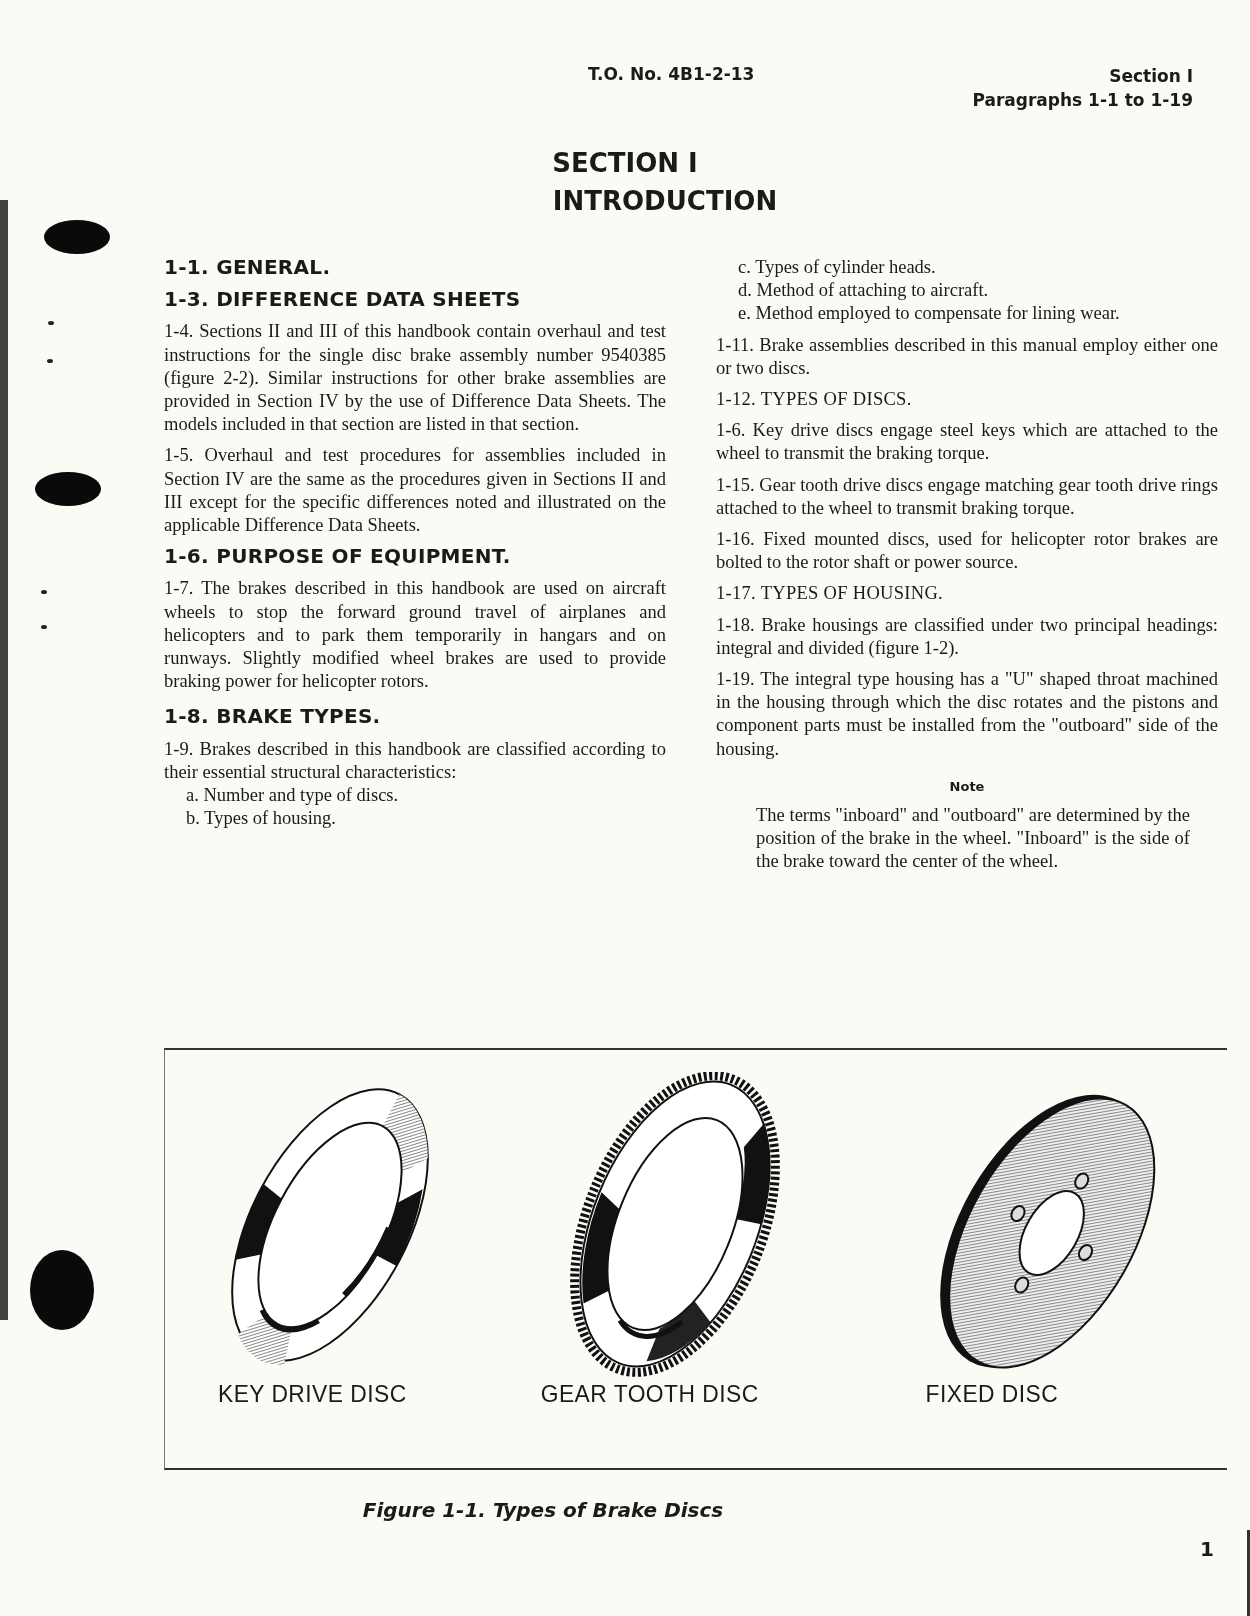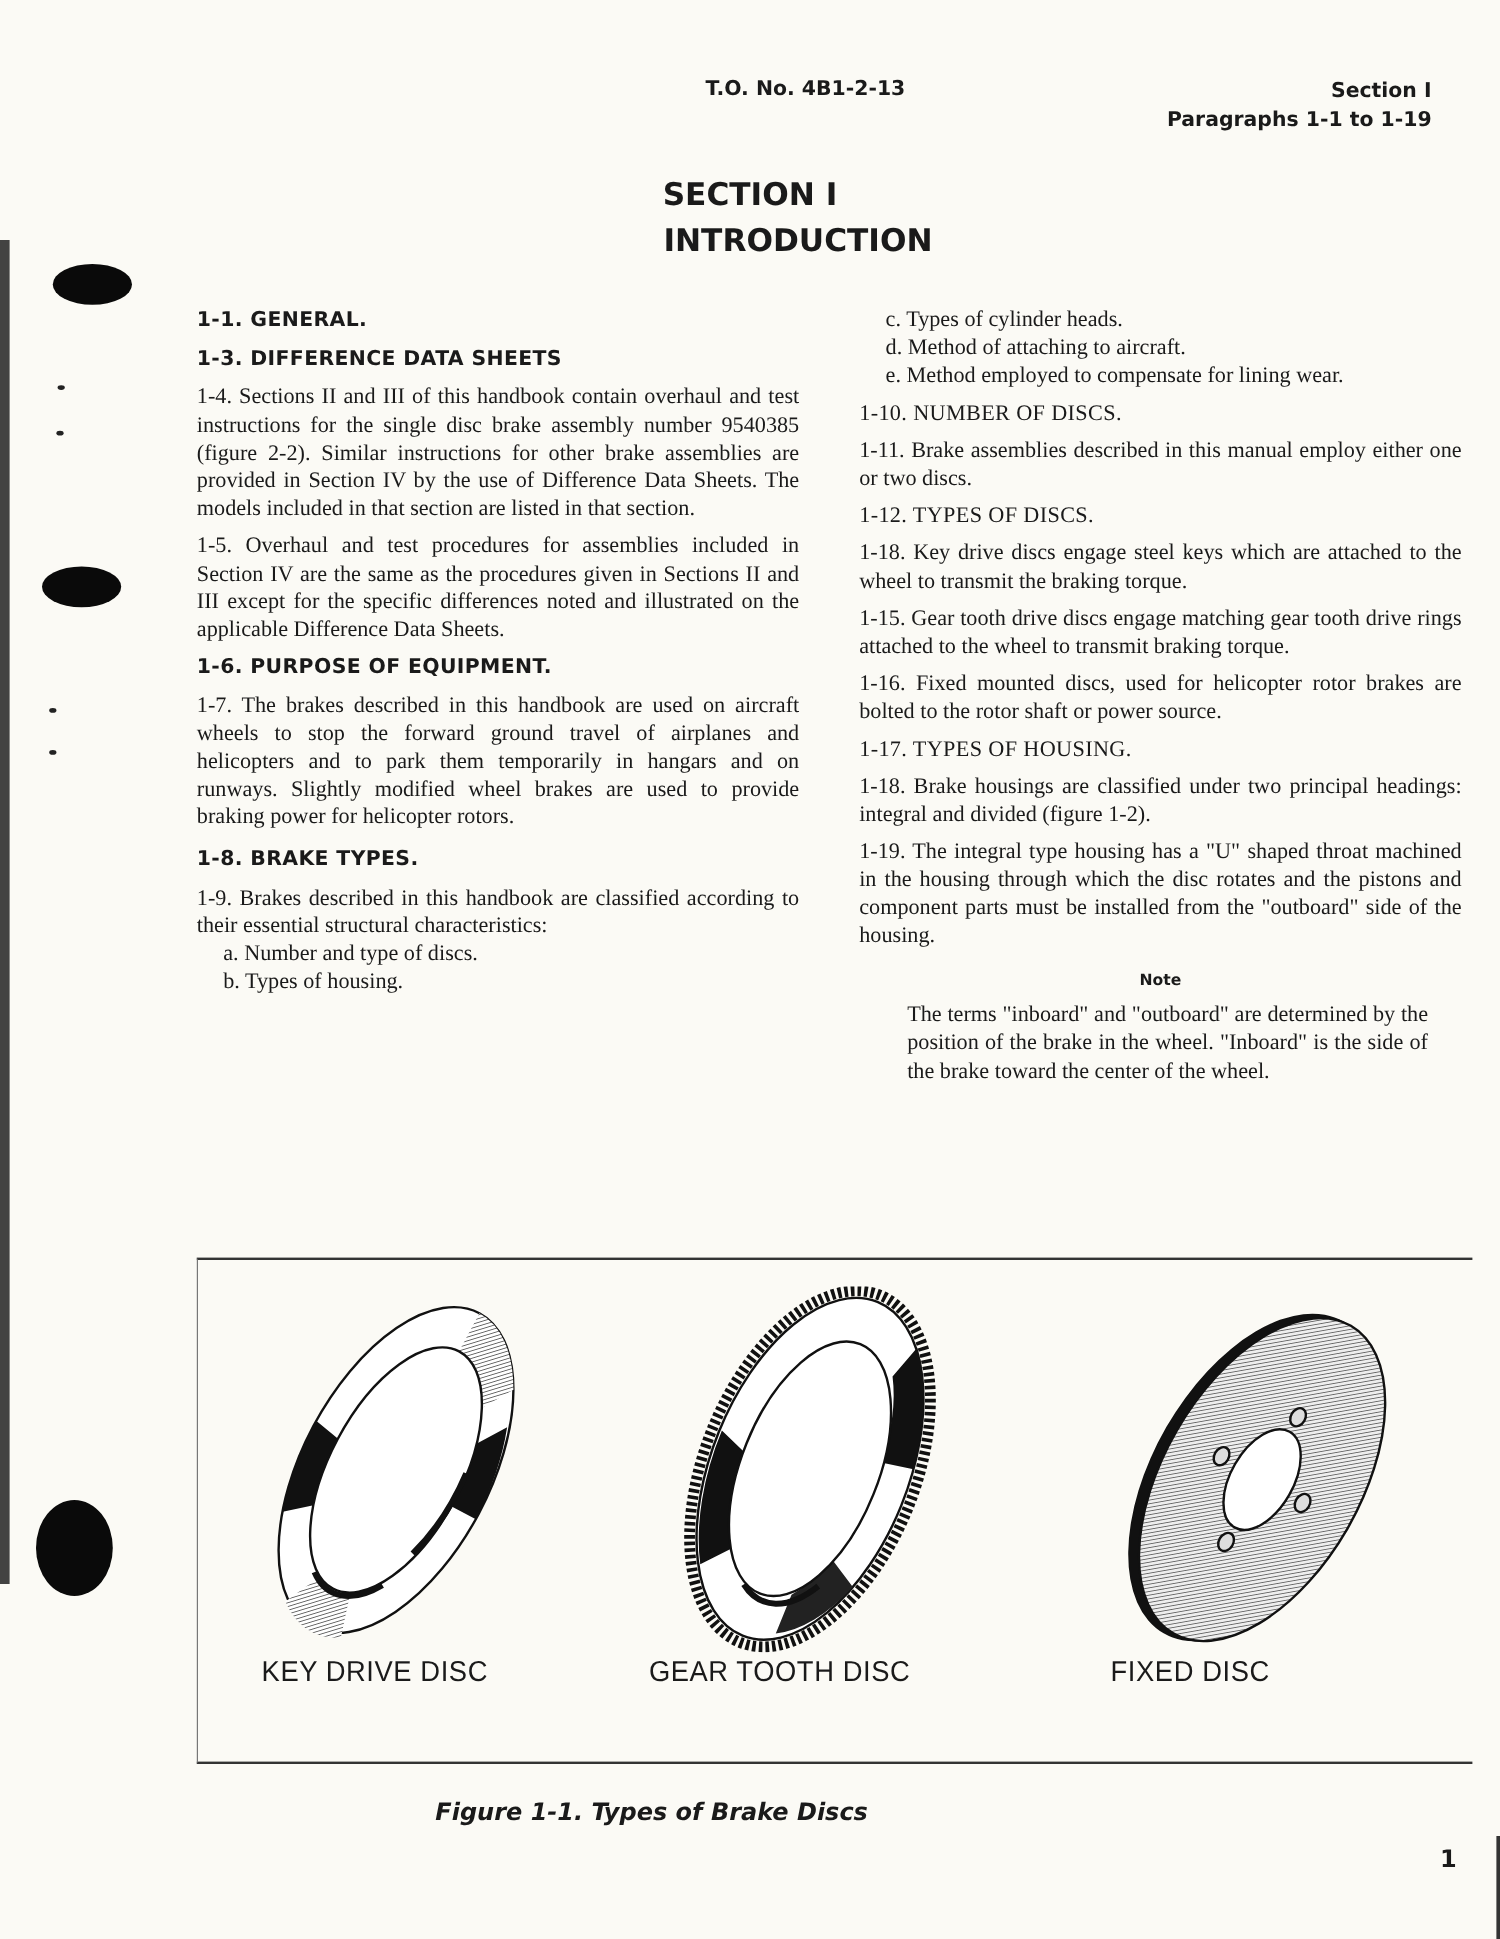--- a/index.html
+++ b/index.html
@@ -31,21 +31,21 @@
     position: absolute; left: 0; width: 1250px; text-align: center;
     font-family: "DejaVu Sans", sans-serif; font-weight: bold; font-size: 26px;
   }
   .col {
     position: absolute; top: 256px; width: 502px;
     font-size: 18.5px; line-height: 23.2px; text-align: justify;
   }
   .col.left { left: 164px; }
   .col.right { left: 716px; }
   .h-bold {
-    font-family: "DejaVu Sans", sans-serif; font-weight: bold; font-size: 17px;
+    font-family: "DejaVu Sans", sans-serif; font-weight: bold; font-size: 20px;
     margin: 0 0 9px 0; letter-spacing: 0.3px;
   }
   .h-serif { margin: 0 0 8px 0; letter-spacing: 0.3px; }
   p { margin: 0 0 8px 0; }
   .sub { margin: 0 0 0 22px; text-align: left; }
   .note-title {
     text-align: center; font-family: "DejaVu Sans", sans-serif; font-weight: bold;
     font-size: 13px; margin: 14px 0 6px 0;
   }
   .note-body { margin: 0 28px 0 40px; text-align: justify; }
@@ -100,24 +100,23 @@
   <div class="h-bold" style="margin-top:12px;">1-8. BRAKE TYPES.</div>
   <p style="margin-bottom:0;">1-9. Brakes described in this handbook are classified according to their essential structural characteristics:</p>
   <div class="sub">a. Number and type of discs.</div>
   <div class="sub">b. Types of housing.</div>
 </div>
 
 <div class="col right">
   <div class="sub">c. Types of cylinder heads.</div>
   <div class="sub">d. Method of attaching to aircraft.</div>
   <div class="sub" style="margin-bottom:8px;">e. Method employed to compensate for lining wear.</div>
-  <div class="h-serif">1-10. NUMBER OF DISCS.</div>
   <p>1-11. Brake assemblies described in this manual employ either one or two discs.</p>
   <div class="h-serif">1-12. TYPES OF DISCS.</div>
-  <p>1-18. Key drive discs engage steel keys which are attached to the wheel to transmit the braking torque.</p>
+  <p>1-6. Key drive discs engage steel keys which are attached to the wheel to transmit the braking torque.</p>
   <p>1-15. Gear tooth drive discs engage matching gear tooth drive rings attached to the wheel to transmit braking torque.</p>
   <p>1-16. Fixed mounted discs, used for helicopter rotor brakes are bolted to the rotor shaft or power source.</p>
   <div class="h-serif">1-17. TYPES OF HOUSING.</div>
   <p>1-18. Brake housings are classified under two principal headings: integral and divided (figure 1-2).</p>
   <p>1-19. The integral type housing has a "U" shaped throat machined in the housing through which the disc rotates and the pistons and component parts must be installed from the "outboard" side of the housing.</p>
   <div class="note-title">Note</div>
   <div class="note-body">The terms "inboard" and "outboard" are determined by the position of the brake in the wheel. "Inboard" is the side of the brake toward the center of the wheel.</div>
 </div>
 
 <div class="figure-box">

